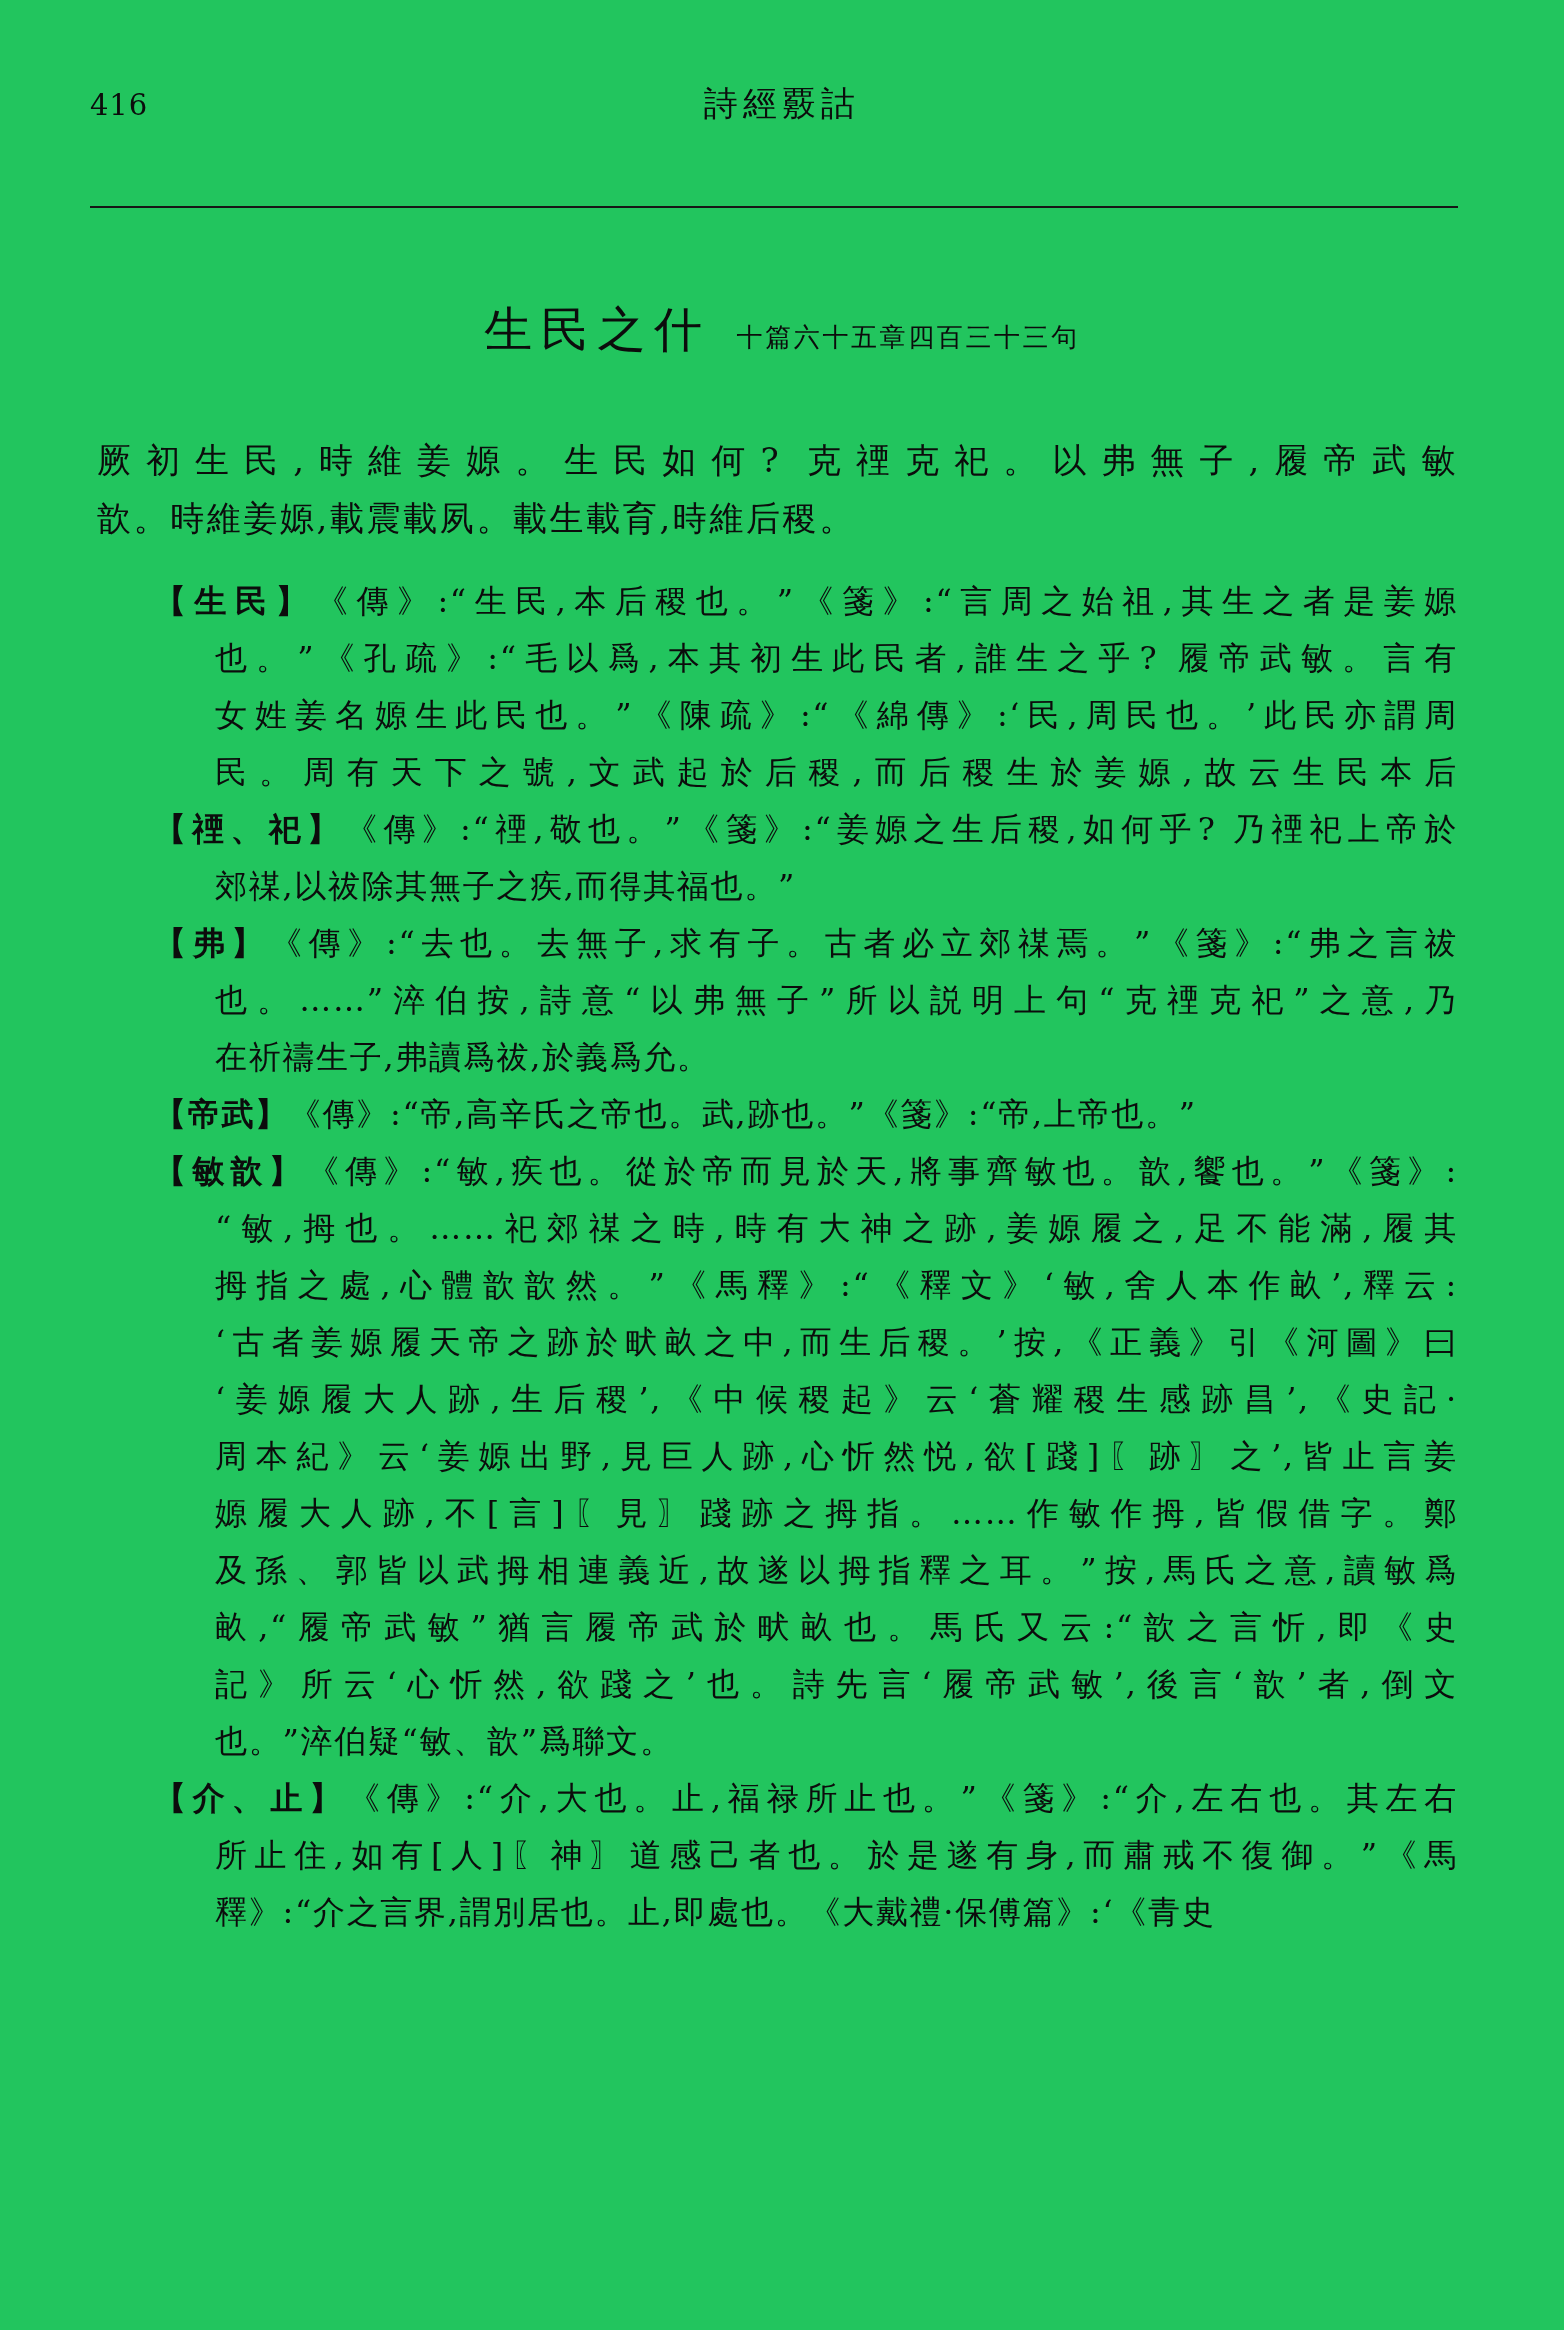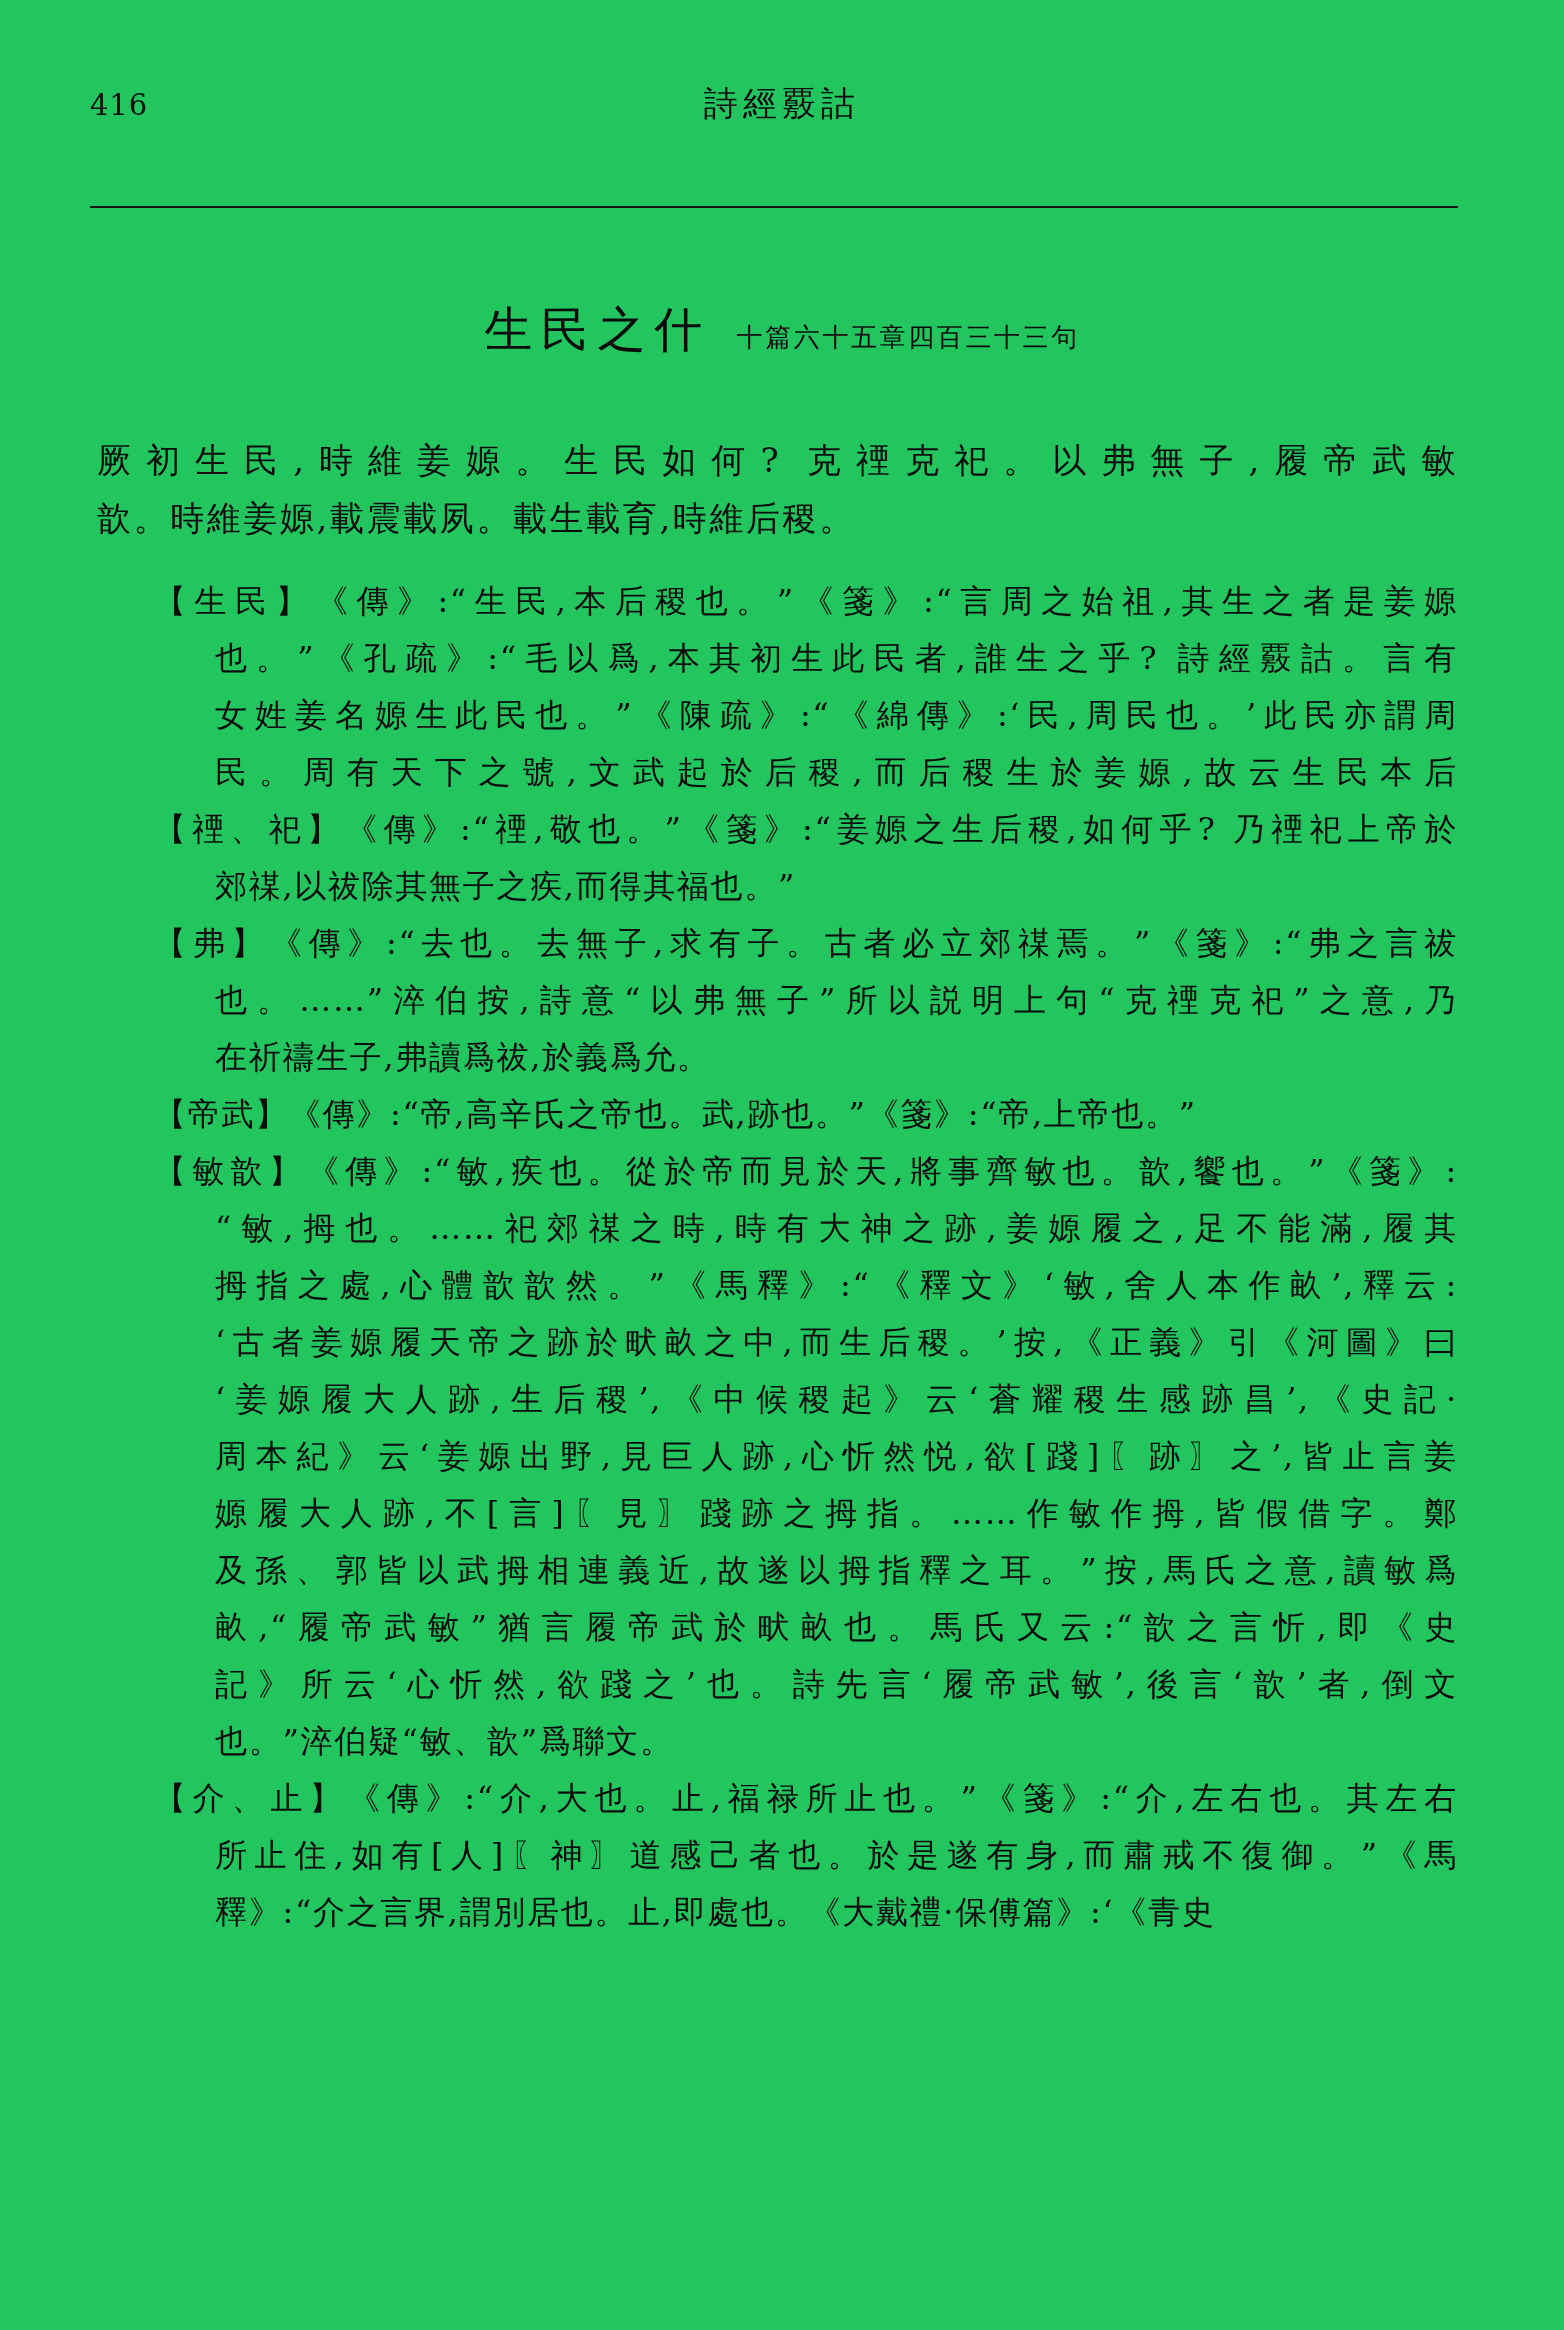--- a/index.html
+++ b/index.html
@@ -74,21 +74,21 @@
   }
   
   .entries {
     margin: 26px 106px 0 97px;
     font-size: 32px;
     line-height: 57px;
     letter-spacing: 1.7px;
   }
   .eline.first { margin-left: 57px; }
   .eline.cont  { margin-left: 118px; }
-  .term { font-weight: normal; }
+  .term { font-weight: bold; }
   .fill {
     text-align: justify;
     text-align-last: justify;
     text-justify: inter-character;
   }
 </style>
 </head>
 <body>
 
 <div class="page">
@@ -106,21 +106,21 @@
 
 
   <div class="verse">
       <div class="vline fill">厥初生民,時維姜嫄。生民如何? 克禋克祀。以弗無子,履帝武敏</div>
       <div class="vline">歆。時維姜嫄,載震載夙。載生載育,時維后稷。</div>
     </div>
 
   <div class="entries">
       <div class="entry">
         <div class="eline first fill"><span class="term">【生民】</span>《傳》:“生民,本后稷也。”《箋》:“言周之始祖,其生之者是姜嫄</div>
-        <div class="eline cont fill">也。”《孔疏》:“毛以爲,本其初生此民者,誰生之乎? 詩經覈詁。言有</div>
+        <div class="eline cont fill">也。”《孔疏》:“毛以爲,本其初生此民者,誰生之乎? 履帝武敏。言有</div>
         <div class="eline cont fill">女姓姜名嫄生此民也。”《陳疏》:“《綿傳》:‘民,周民也。’此民亦謂周</div>
         <div class="eline cont fill">民。周有天下之號,文武起於后稷,而后稷生於姜嫄,故云生民本后</div>
       </div>
       <div class="entry">
         <div class="eline first fill"><span class="term">【禋、祀】</span>《傳》:“禋,敬也。”《箋》:“姜嫄之生后稷,如何乎? 乃禋祀上帝於</div>
         <div class="eline cont">郊禖,以祓除其無子之疾,而得其福也。”</div>
       </div>
       <div class="entry">
         <div class="eline first fill"><span class="term">【弗】</span>《傳》:“去也。去無子,求有子。古者必立郊禖焉。”《箋》:“弗之言祓</div>
         <div class="eline cont fill">也。……”淬伯按,詩意“以弗無子”所以説明上句“克禋克祀”之意,乃</div>

